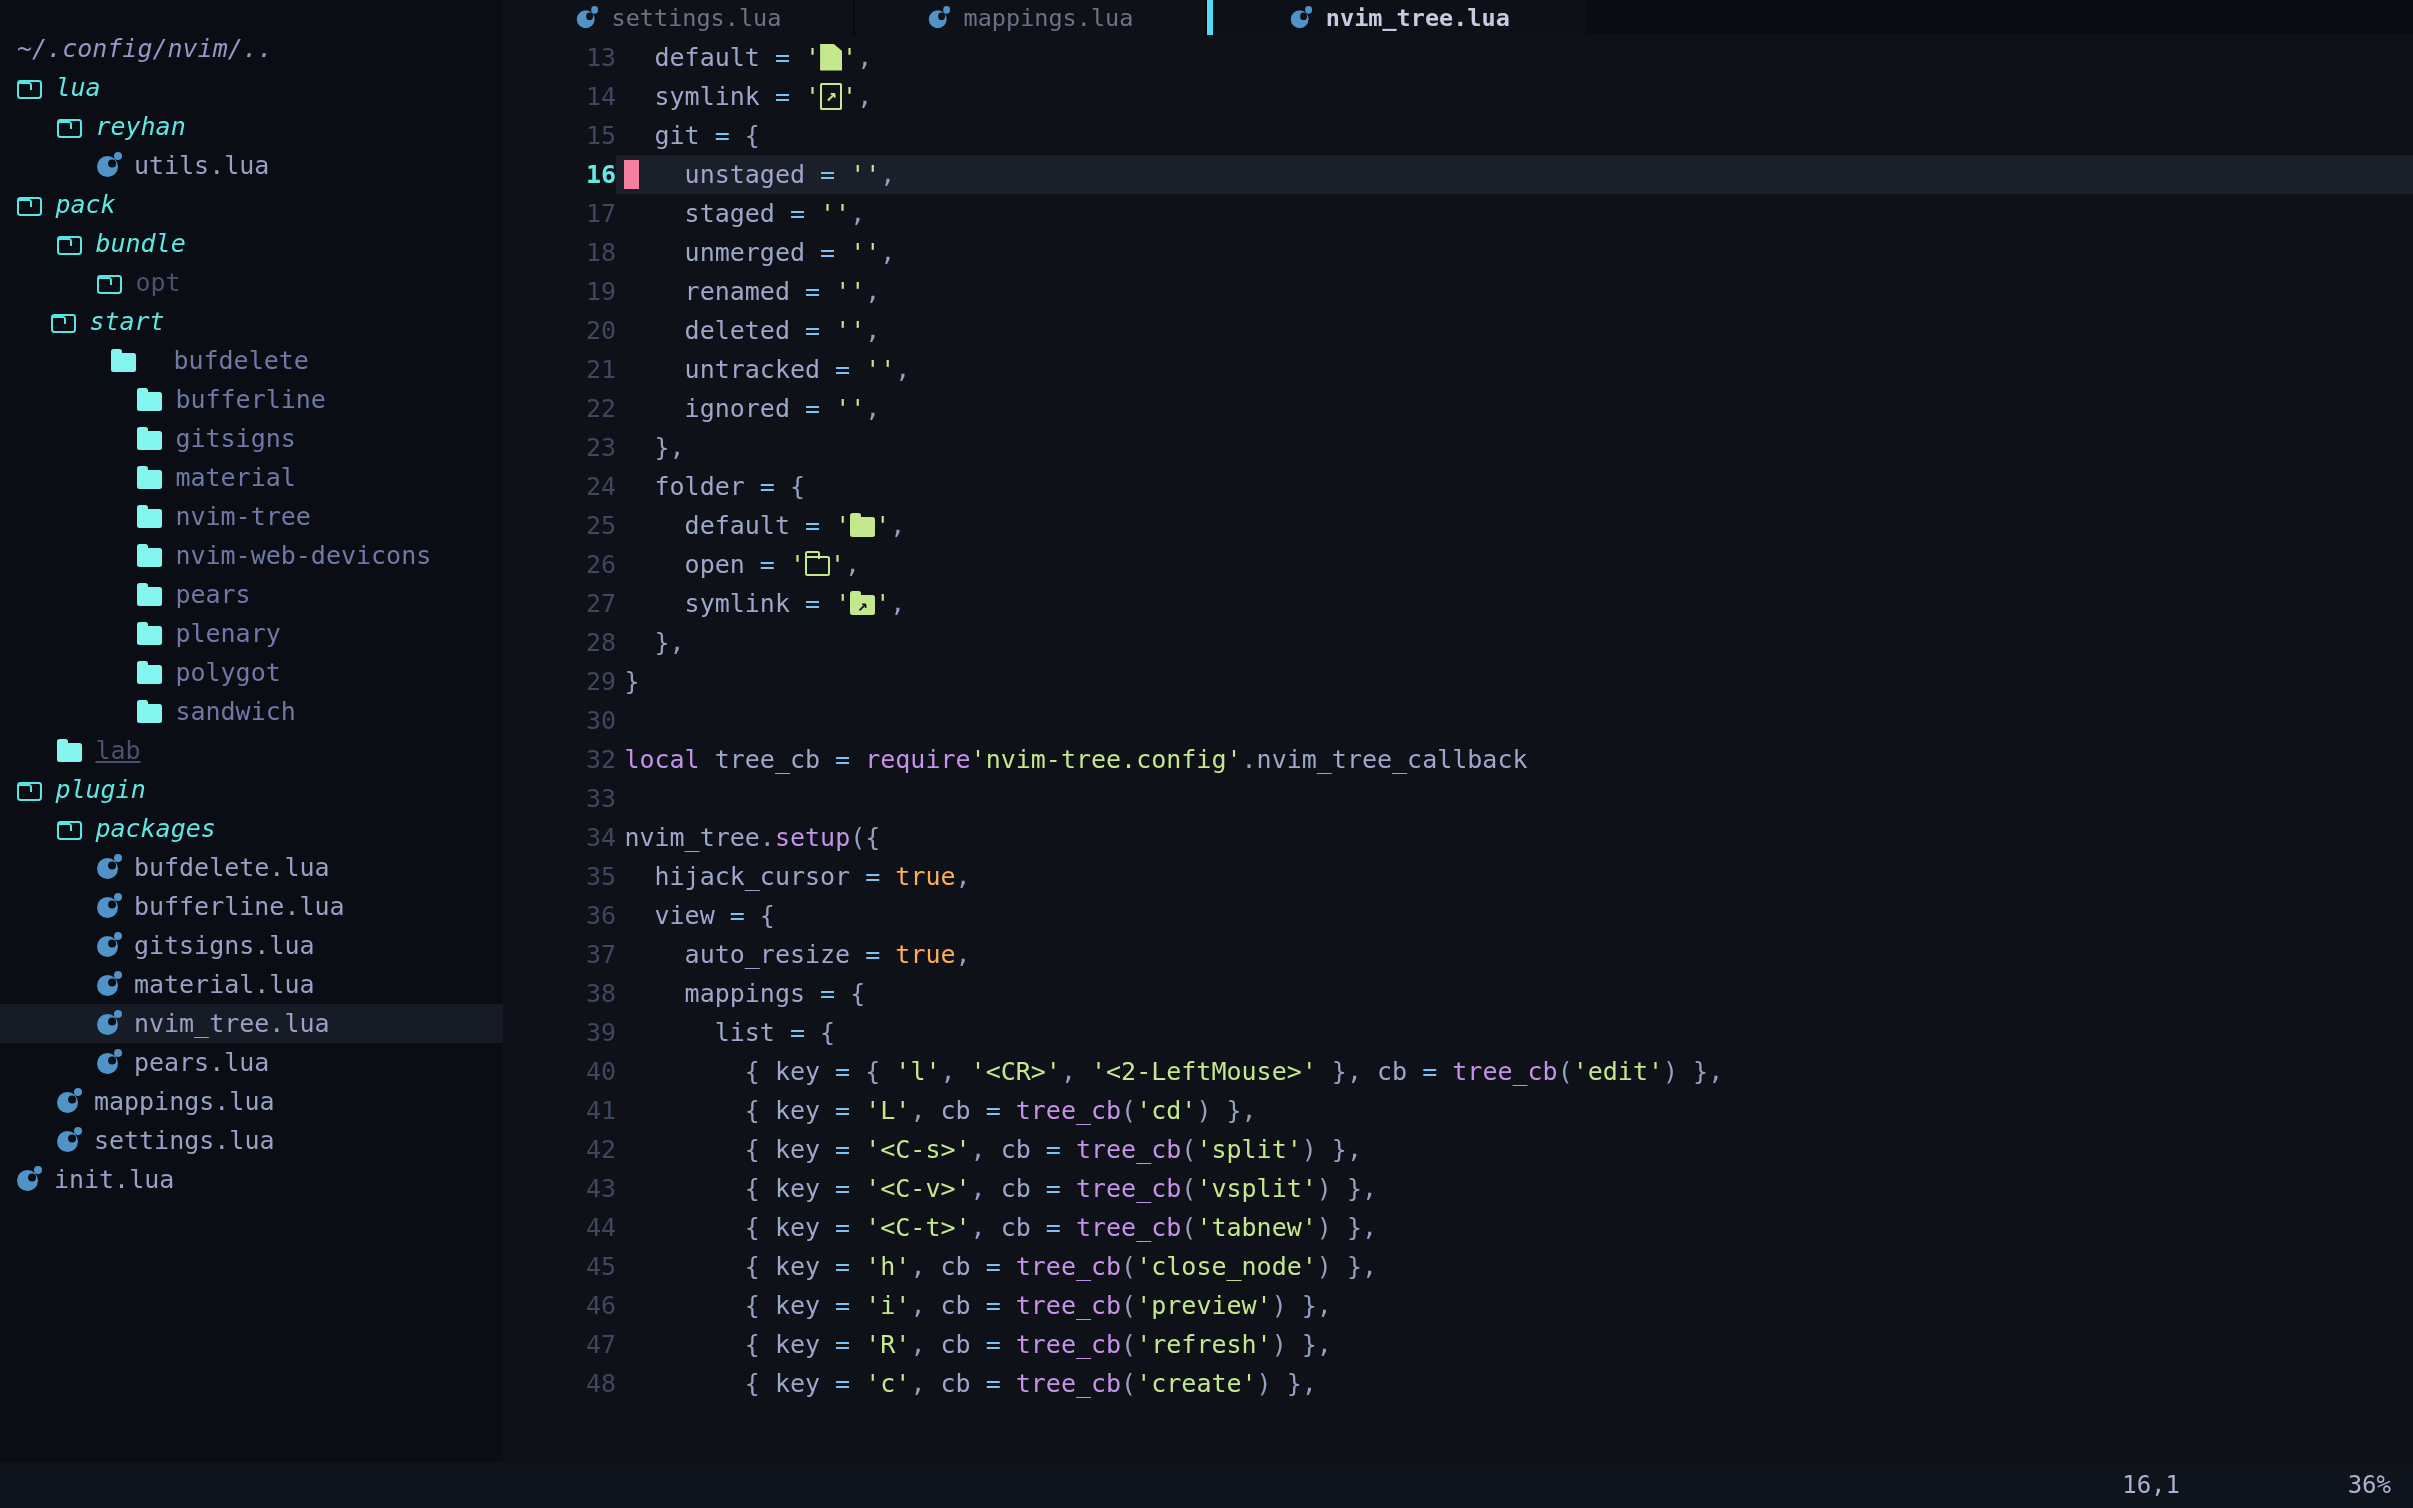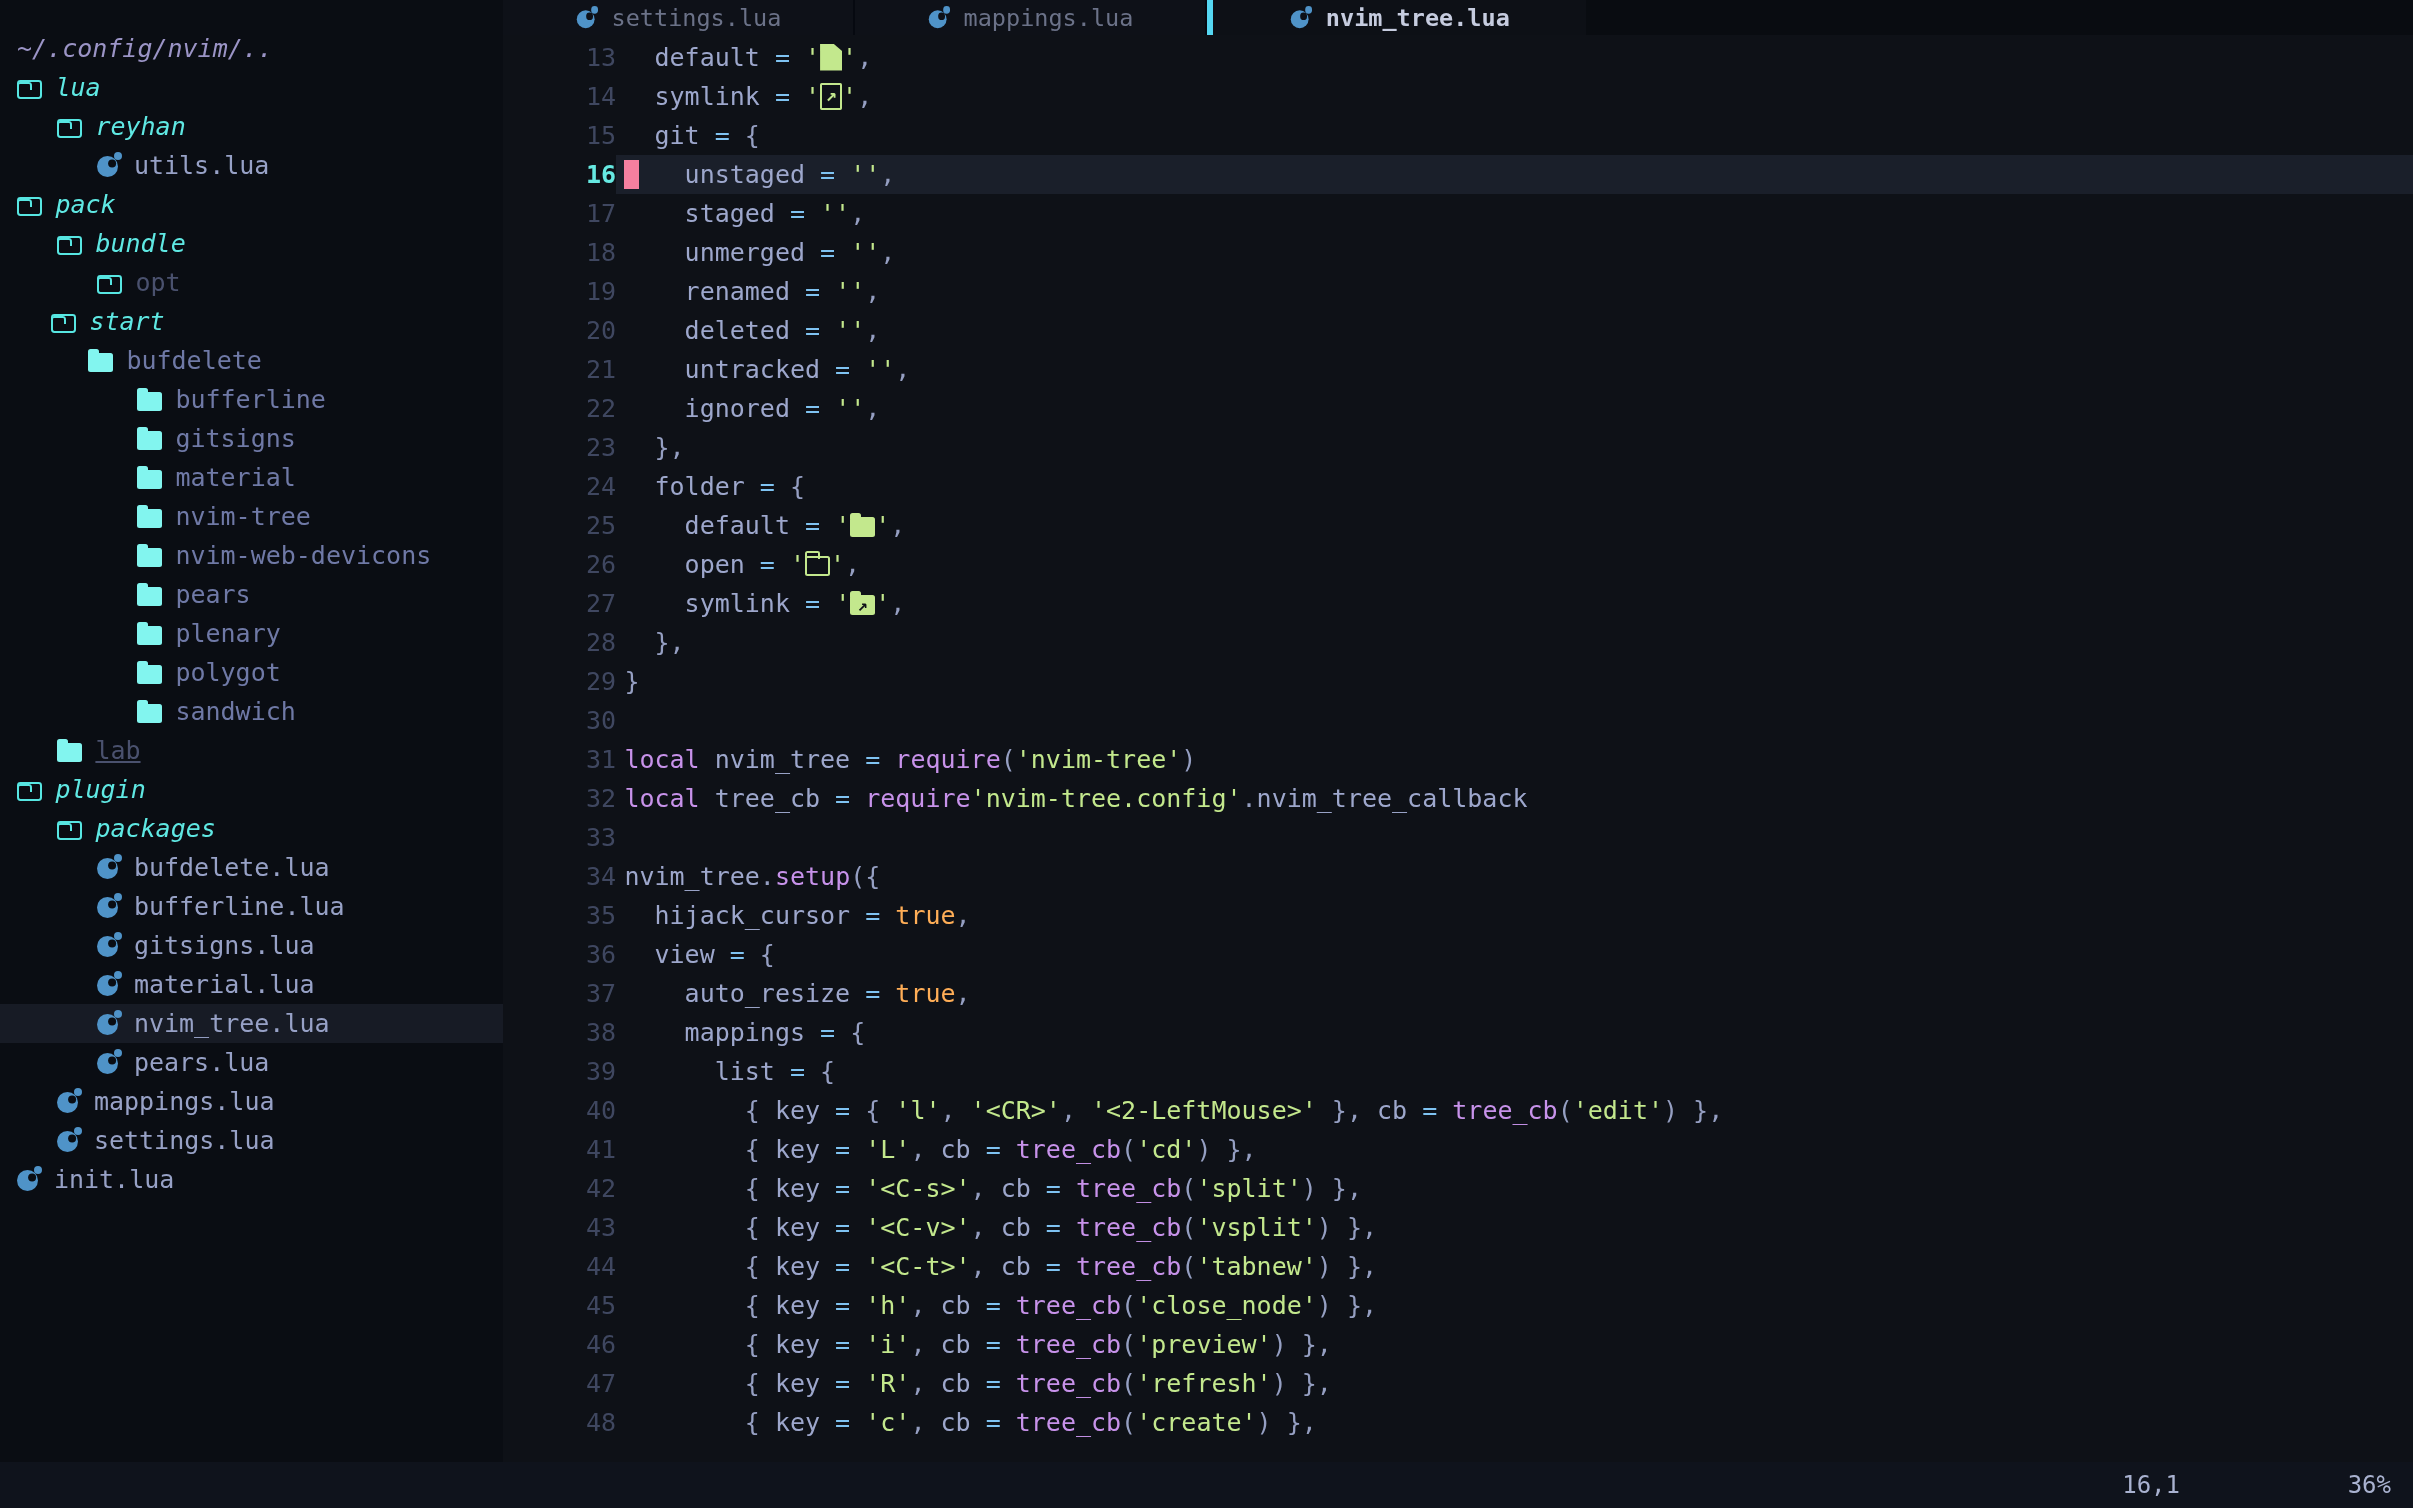--- a/index.html
+++ b/index.html
@@ -116,21 +116,21 @@
         <span>bundle</span>
       </div>
       <div class="tree-row tr-folder-open-dim" style="padding-left: 97px;">
         <span class="ticon ti-folder-outline"></span>
         <span>opt</span>
       </div>
       <div class="tree-row tr-folder-open" style="padding-left: 51px;">
         <span class="ticon ti-folder-outline"></span>
         <span>start</span>
       </div>
-      <div class="tree-row tr-folder-closed" style="padding-left: 88px;">
+      <div class="tree-row tr-folder-closed" style="padding-left: 111px; gap: 24px;">
         <span class="ticon ti-folder-filled"></span>
         <span>bufdelete</span>
       </div>
       <div class="tree-row tr-folder-closed" style="padding-left: 137px;">
         <span class="ticon ti-folder-filled"></span>
         <span>bufferline</span>
       </div>
       <div class="tree-row tr-folder-closed" style="padding-left: 137px; align-items: center;">
         <span class="ticon ti-folder-filled"></span>
         <span>gitsigns</span>
@@ -296,24 +296,20 @@
       </div>
       <div class="code-line">
         <span class="lnum">29</span>
         <span class="lcontent"><span class="tok-p">}</span></span>
       </div>
       <div class="code-line">
         <span class="lnum">30</span>
         <span class="lcontent"></span>
       </div>
       <div class="code-line">
-        <span class="lnum">31</span>
-        <span class="lcontent"><span class="tok-k">local </span><span class="tok-n">nvim_tree</span><span class="tok-o"> = </span><span class="tok-k">require</span><span class="tok-p">(</span><span class="tok-s">'nvim-tree'</span><span class="tok-p">)</span></span>
-      </div>
-      <div class="code-line">
         <span class="lnum">32</span>
         <span class="lcontent"><span class="tok-k">local </span><span class="tok-n">tree_cb</span><span class="tok-o"> = </span><span class="tok-k">require</span><span class="tok-s">'nvim-tree.config'</span><span class="tok-p">.</span><span class="tok-n">nvim_tree_callback</span></span>
       </div>
       <div class="code-line">
         <span class="lnum">33</span>
         <span class="lcontent"></span>
       </div>
       <div class="code-line">
         <span class="lnum">34</span>
         <span class="lcontent"><span class="tok-n">nvim_tree</span><span class="tok-p">.</span><span class="tok-k">setup</span><span class="tok-p">({</span></span>

